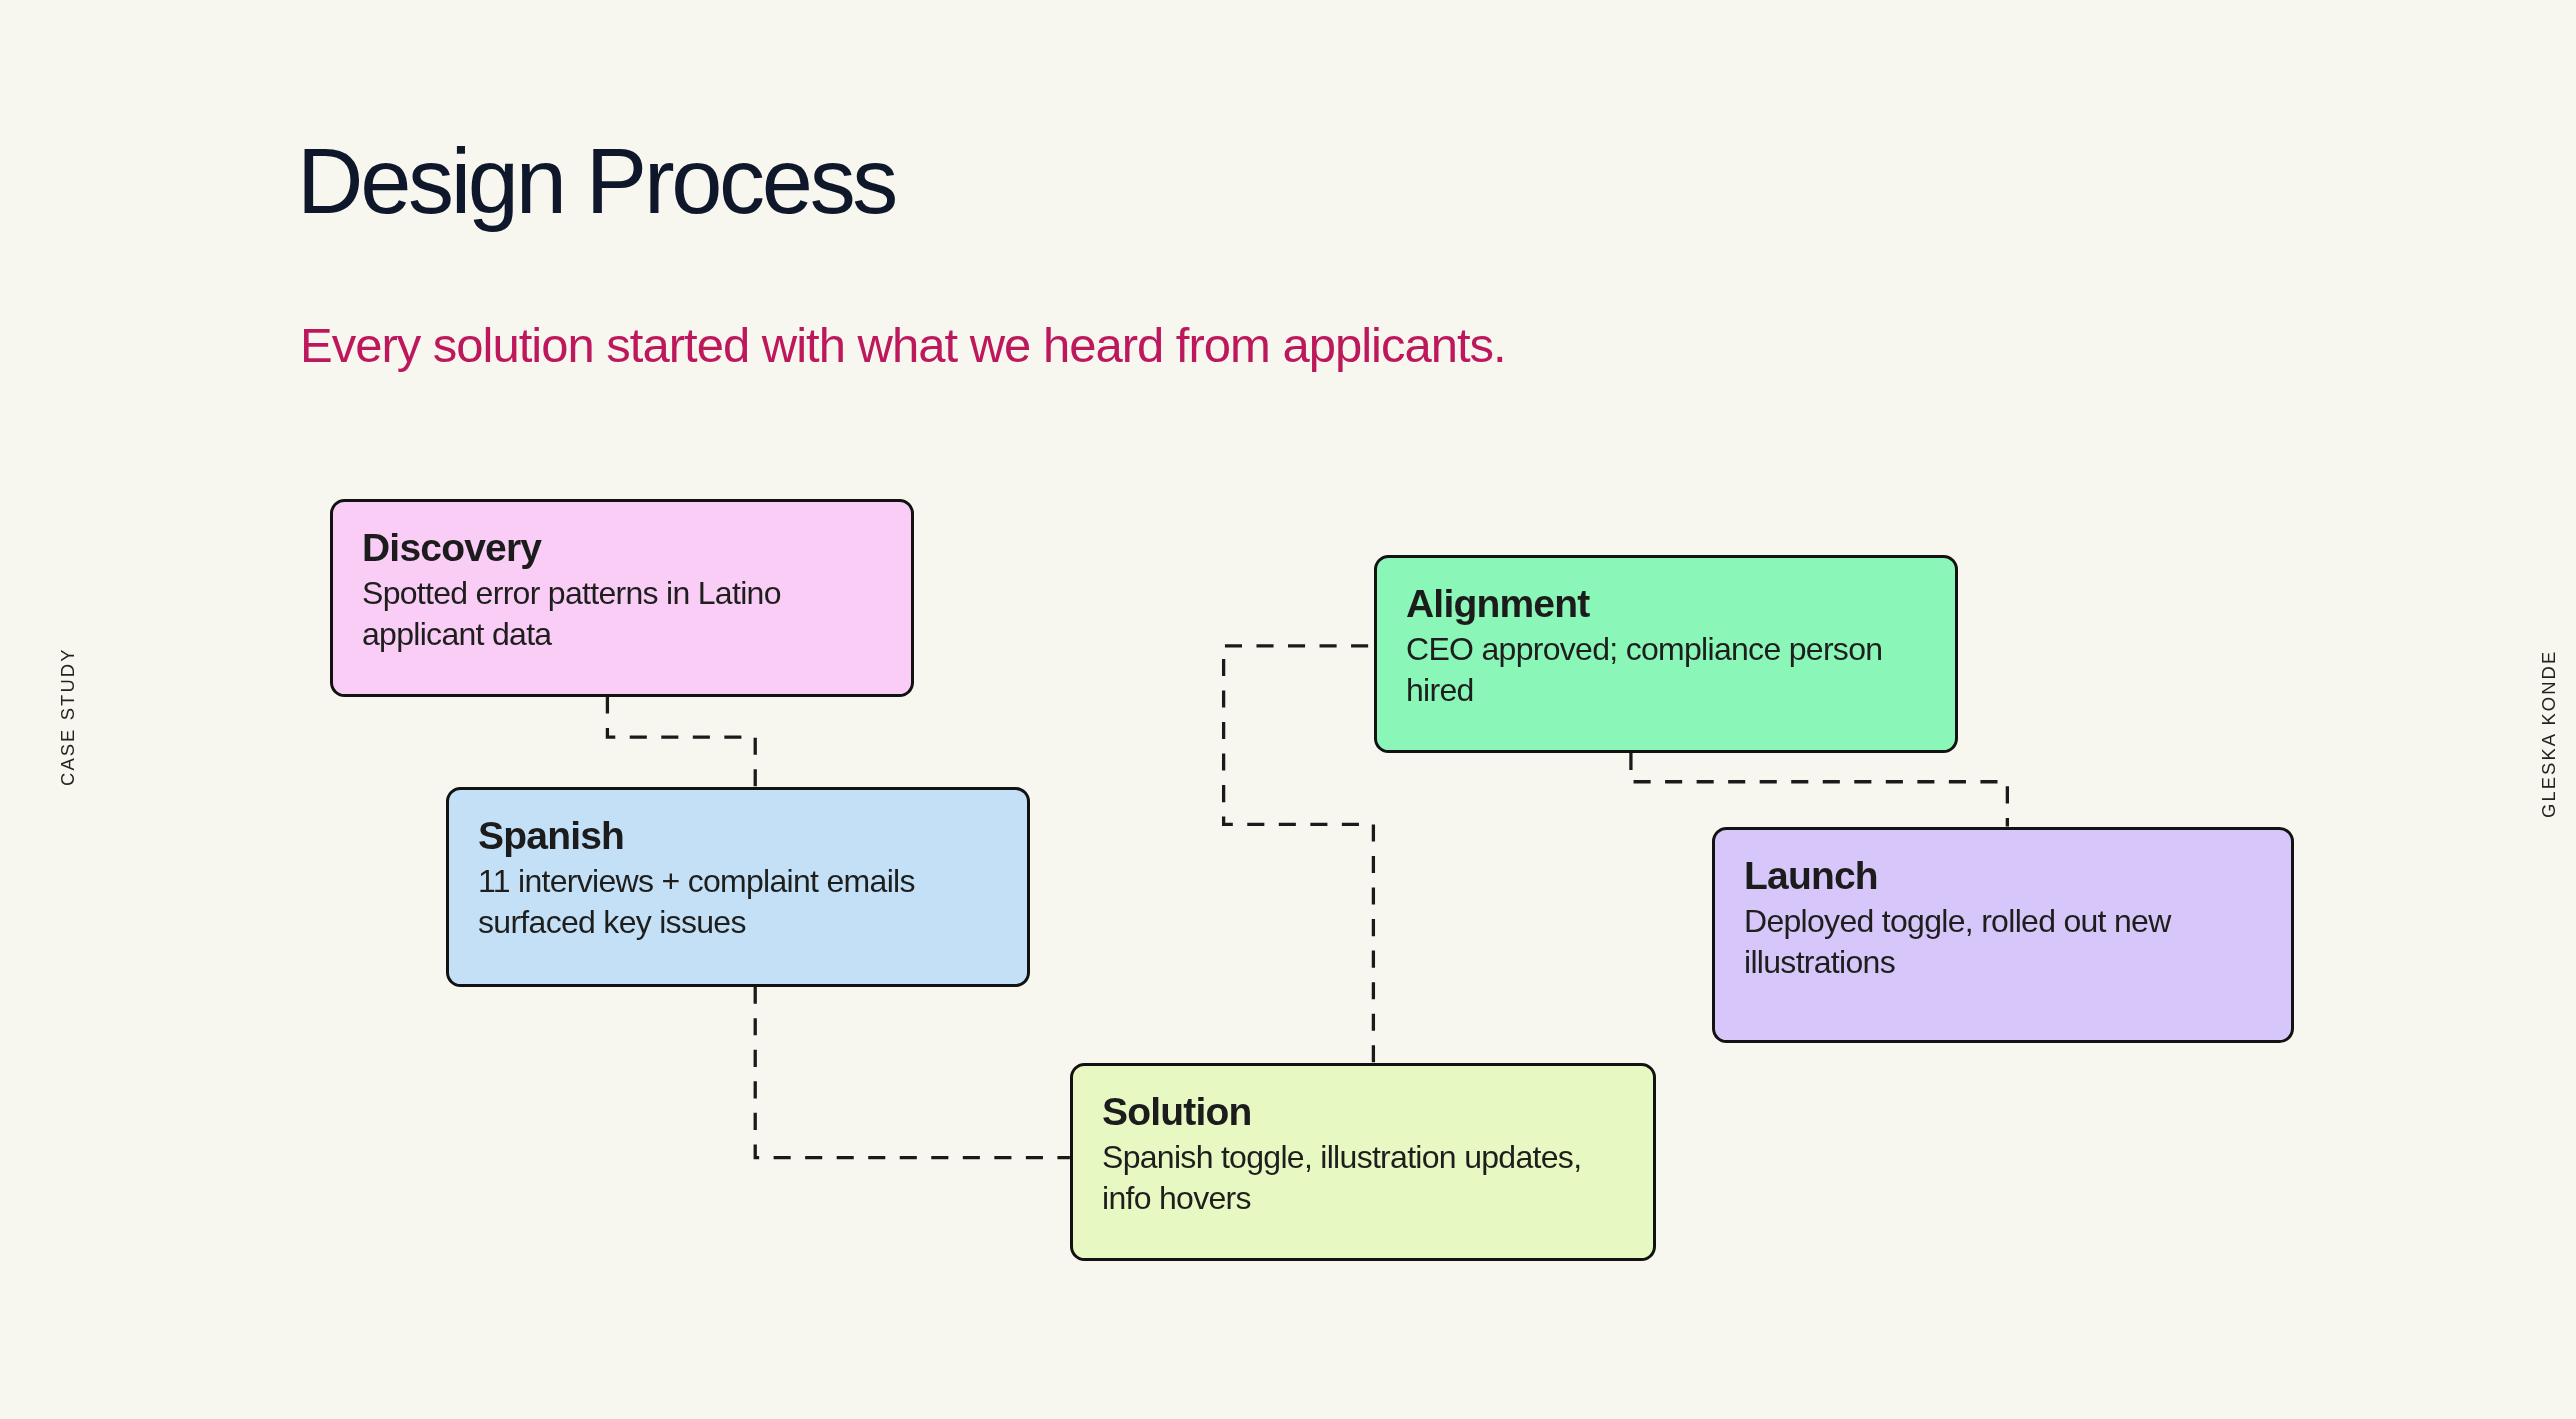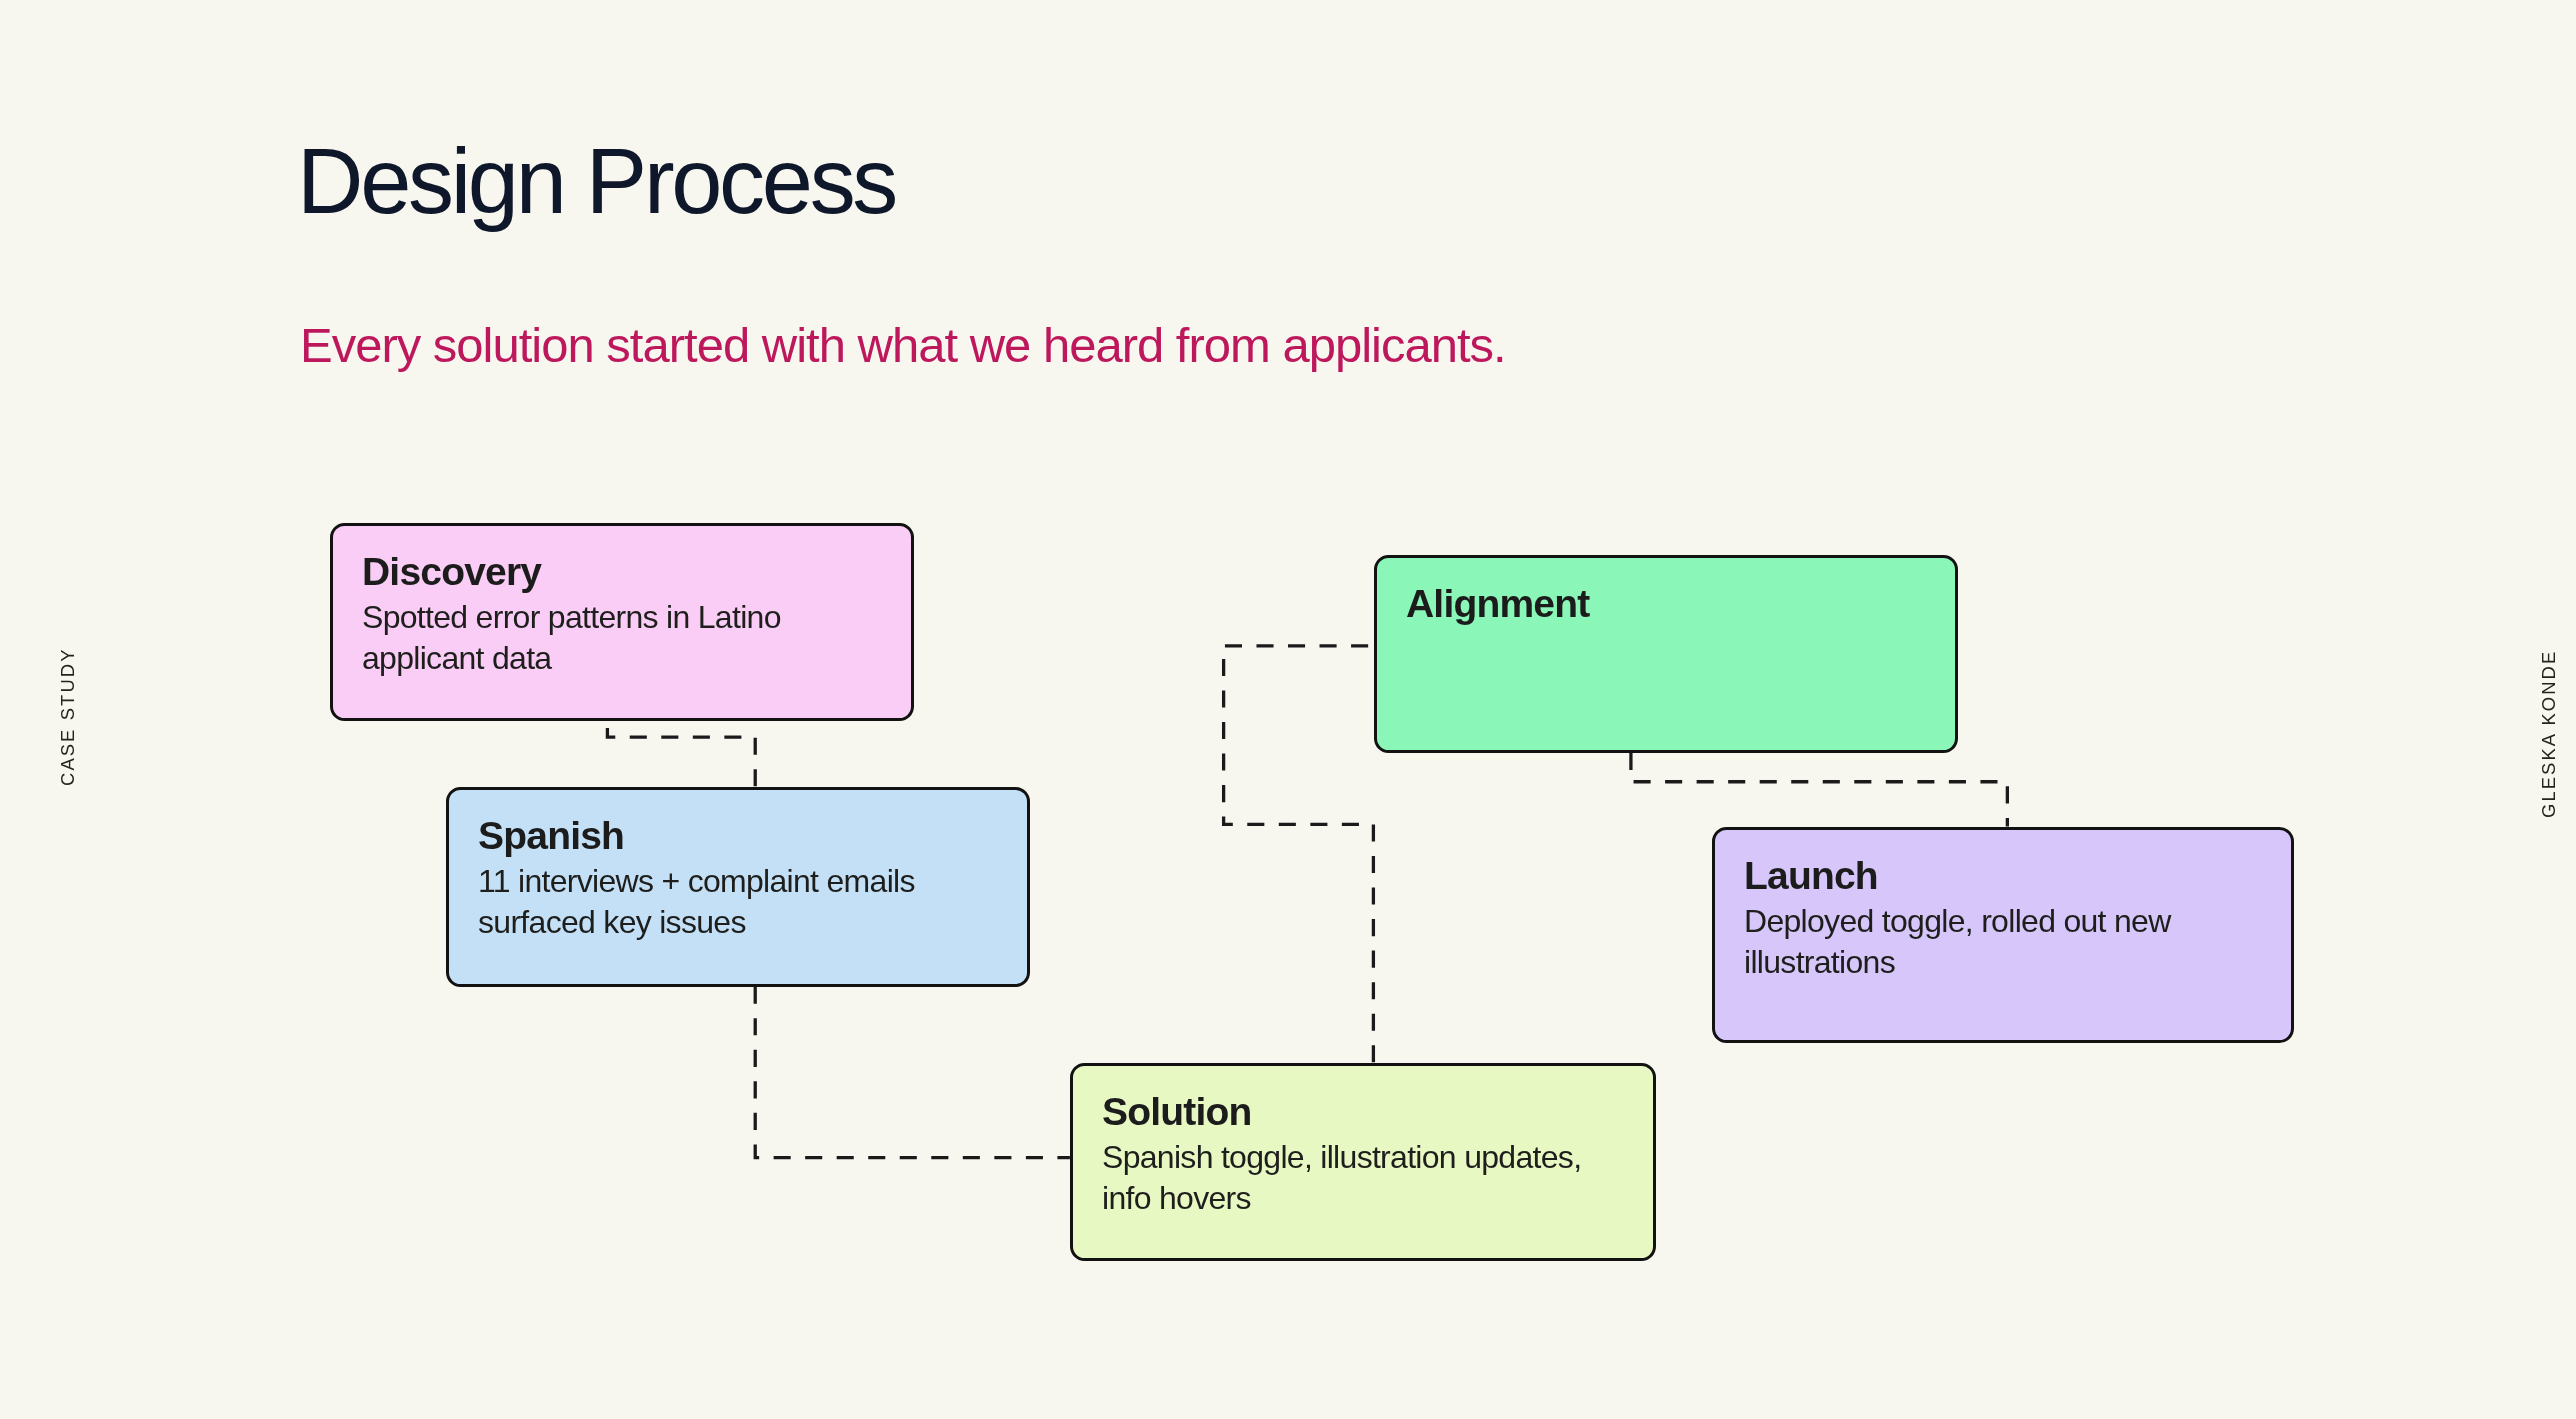--- a/index.html
+++ b/index.html
@@ -123,34 +123,35 @@
   <div class="side-rail right">GLESKA KONDE</div>
 
   <svg id="connectors" viewBox="0 0 3920 2160" xmlns="http://www.w3.org/2000/svg">
       <path d="M 924 1060 L 924 1122 L 1149 1122 L 1149 1197" stroke="#1A1A1A"></path>
       <path d="M 1149 1502 L 1149 1762 L 1628 1762" stroke="#1A1A1A"></path>
       <path d="M 2090 1617 L 2090 1255 L 1862 1255 L 1862 983 L 2091 983" stroke="#1A1A1A"></path>
       <path d="M 2482 1146 L 2482 1190 L 3055 1190 L 3055 1258" stroke="#1A1A1A"></path>
     </svg>
 
   <div id="cards-layer">
-      <div class="card" style="left: 330px; top: 523px; width: 584px; height: 198px; background: rgb(249, 205, 245); border-color: rgb(18, 18, 18);">
+      <div class="card" style="left: 330px; top: 499px; width: 584px; height: 198px; background: rgb(249, 205, 245); border-color: rgb(18, 18, 18);">
         <div class="card-title">Discovery</div>
         <div class="card-body">Spotted error patterns in Latino applicant data</div>
       </div>
       <div class="card" style="left: 446px; top: 787px; width: 584px; height: 200px; background: rgb(196, 224, 247); border-color: rgb(18, 18, 18);">
         <div class="card-title">Spanish</div>
         <div class="card-body">11 interviews + complaint emails surfaced key issues</div>
       </div>
       <div class="card" style="left: 1070px; top: 1063px; width: 586px; height: 198px; background: rgb(231, 248, 195); border-color: rgb(18, 18, 18);">
         <div class="card-title">Solution</div>
         <div class="card-body">Spanish toggle, illustration updates, info hovers</div>
       </div>
       <div class="card" style="left: 1374px; top: 555px; width: 584px; height: 198px; background: rgb(138, 247, 184); border-color: rgb(18, 18, 18);">
         <div class="card-title">Alignment</div>
+        <div class="card-body">CEO approved; compliance person hired</div>
       </div>
       <div class="card" style="left: 1712px; top: 827px; width: 582px; height: 216px; background: rgb(214, 198, 250); border-color: rgb(18, 18, 18);">
         <div class="card-title">Launch</div>
         <div class="card-body">Deployed toggle, rolled out new illustrations</div>
       </div>
     </div>
 
 </div>
 
 

